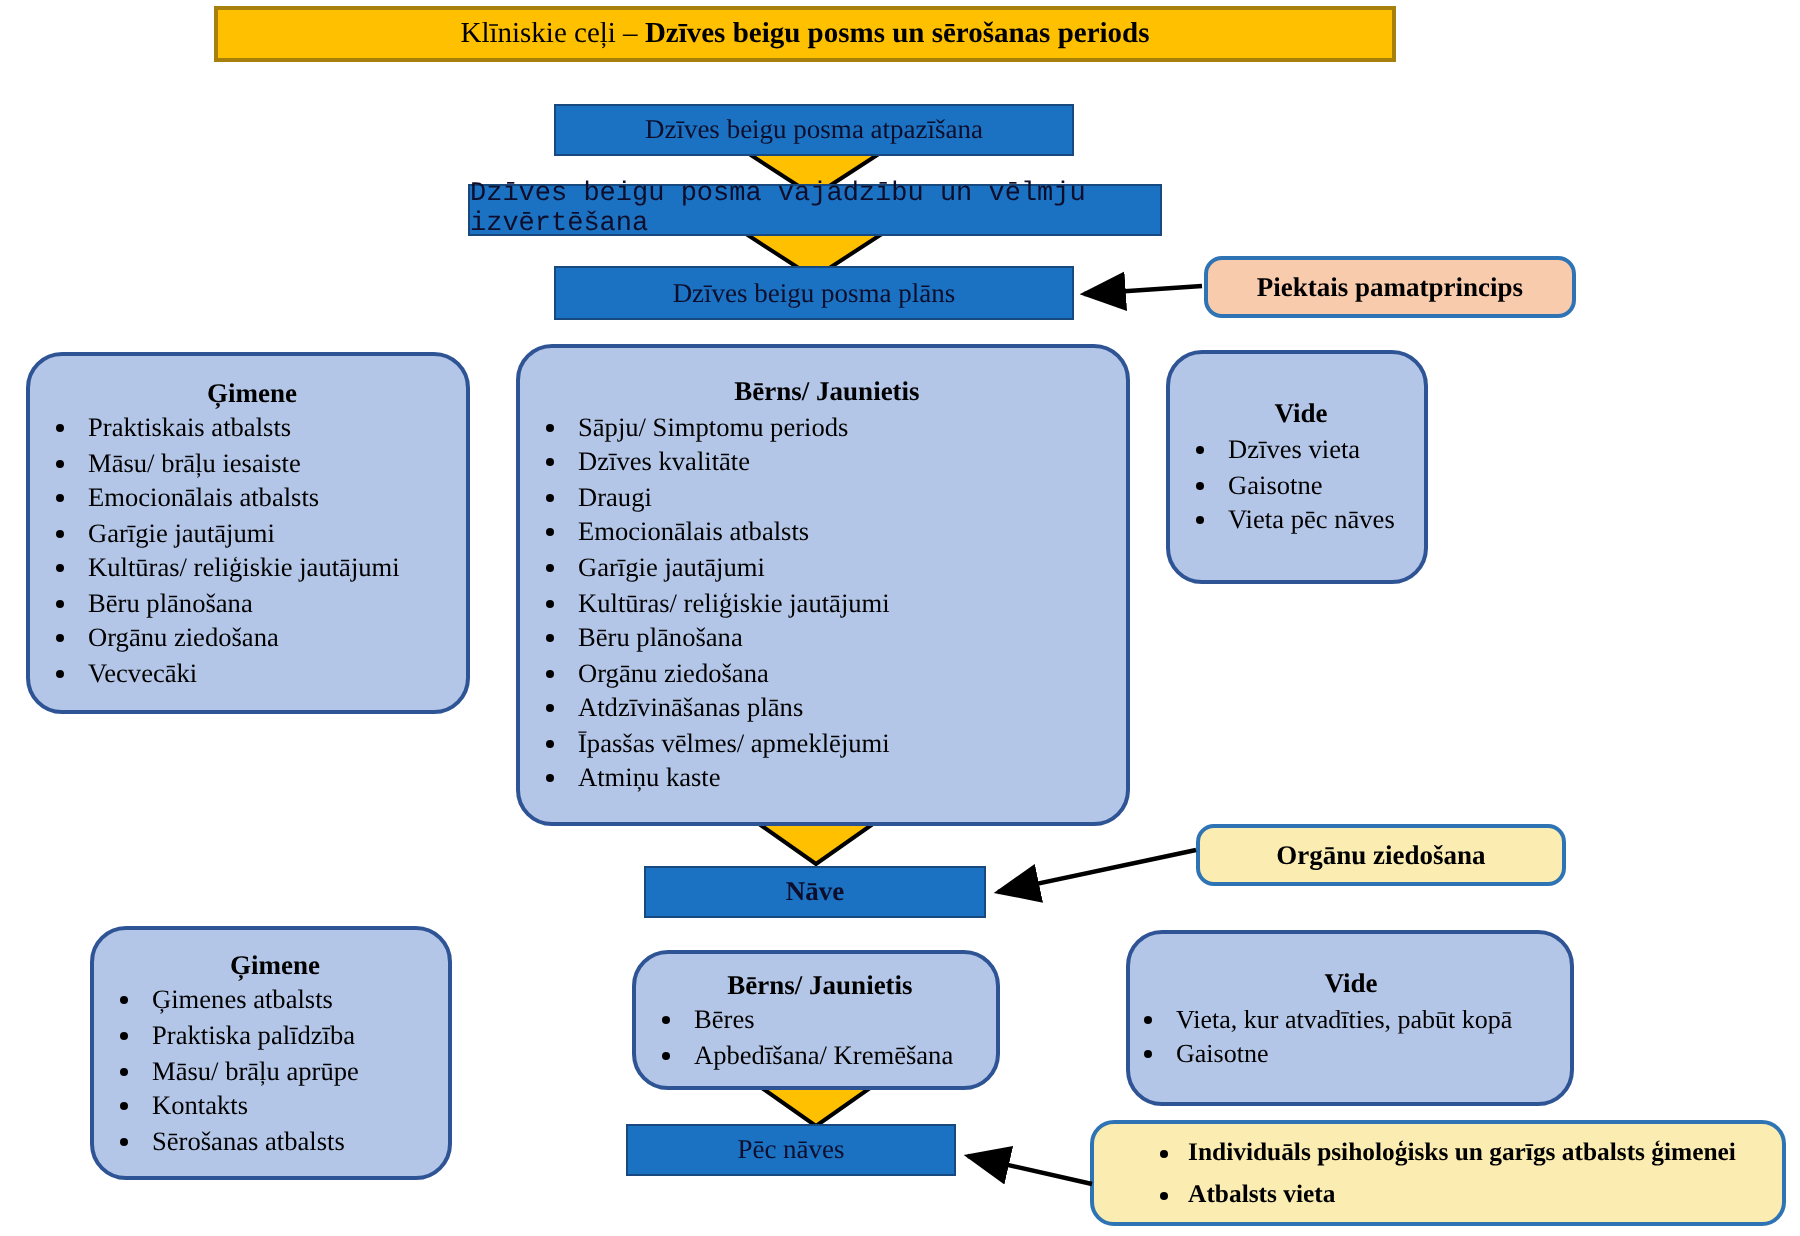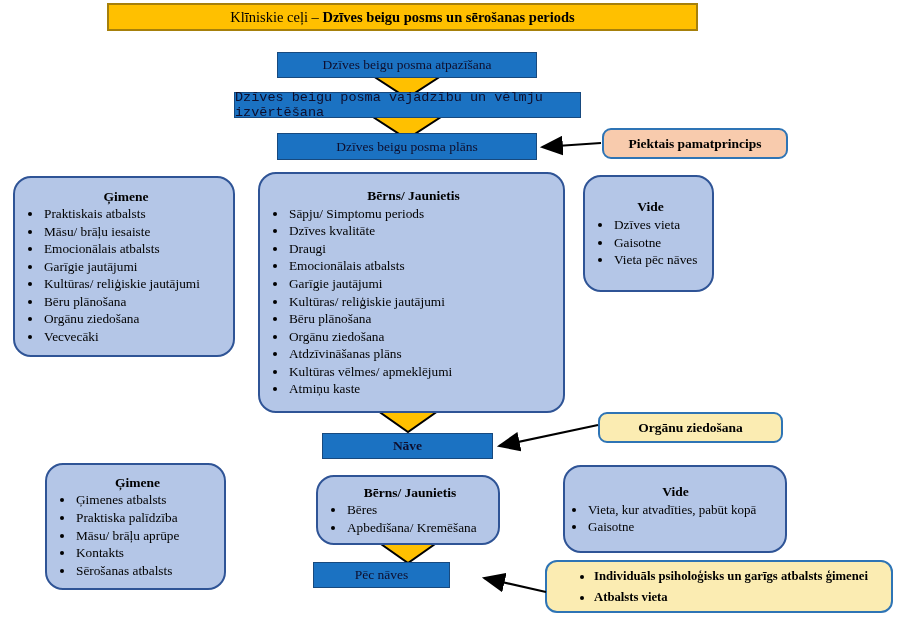--- a/index.html
+++ b/index.html
@@ -21,21 +21,21 @@
 
   .bar{
     position:absolute;background:var(--bar-fill);border:1.5px solid var(--bar-border);
     box-sizing:border-box;display:flex;align-items:center;justify-content:center;
     font-size:13.5px;color:var(--bar-text);z-index:1;
   }
   #bar-step1{left:277px;top:52px;width:260px;height:26px;}
   #bar-step2{left:234px;top:92px;width:347px;height:26px;font-family:Liberation Mono, monospace;}
   #bar-step3{left:277px;top:133px;width:260px;height:27px;}
   #bar-death{left:322px;top:433px;width:171px;height:26px;font-weight:bold;}
-  #bar-after-death{left:313px;top:562px;width:137px;height:26px;}
+  #bar-after-death{left:313px;top:562px;width:165px;height:26px;}
 
   .panel{
     position:absolute;background:var(--panel-fill);border:2px solid var(--panel-border);
     border-radius:18px;box-sizing:border-box;z-index:1;
     display:flex;flex-direction:column;justify-content:center;
     padding:4px 4px 4px 8px;
   }
   .panel .ptitle{text-align:center;font-weight:bold;font-size:13.5px;line-height:1.3;}
   .panel ul{margin:0;padding-left:20px;font-size:13.3px;line-height:1.32;}
   .panel li{white-space:nowrap;padding-left:1px;}
@@ -104,21 +104,21 @@
     <ul>
         <li>Sāpju/ Simptomu periods</li>
         <li>Dzīves kvalitāte</li>
         <li>Draugi</li>
         <li>Emocionālais atbalsts</li>
         <li>Garīgie jautājumi</li>
         <li>Kultūras/ reliģiskie jautājumi</li>
         <li>Bēru plānošana</li>
         <li>Orgānu ziedošana</li>
         <li>Atdzīvināšanas plāns</li>
-        <li>Kultūras vēlmes/ apmeklējumi</li>
+        <li>Īpasšas vēlmes/ apmeklējumi</li>
         <li>Atmiņu kaste</li>
       </ul>
   </div>
 
   <div class="panel" id="panel-env-top">
     <div class="ptitle">Vide</div>
     <ul>
         <li>Dzīves vieta</li>
         <li>Gaisotne</li>
         <li>Vieta pēc nāves</li>

